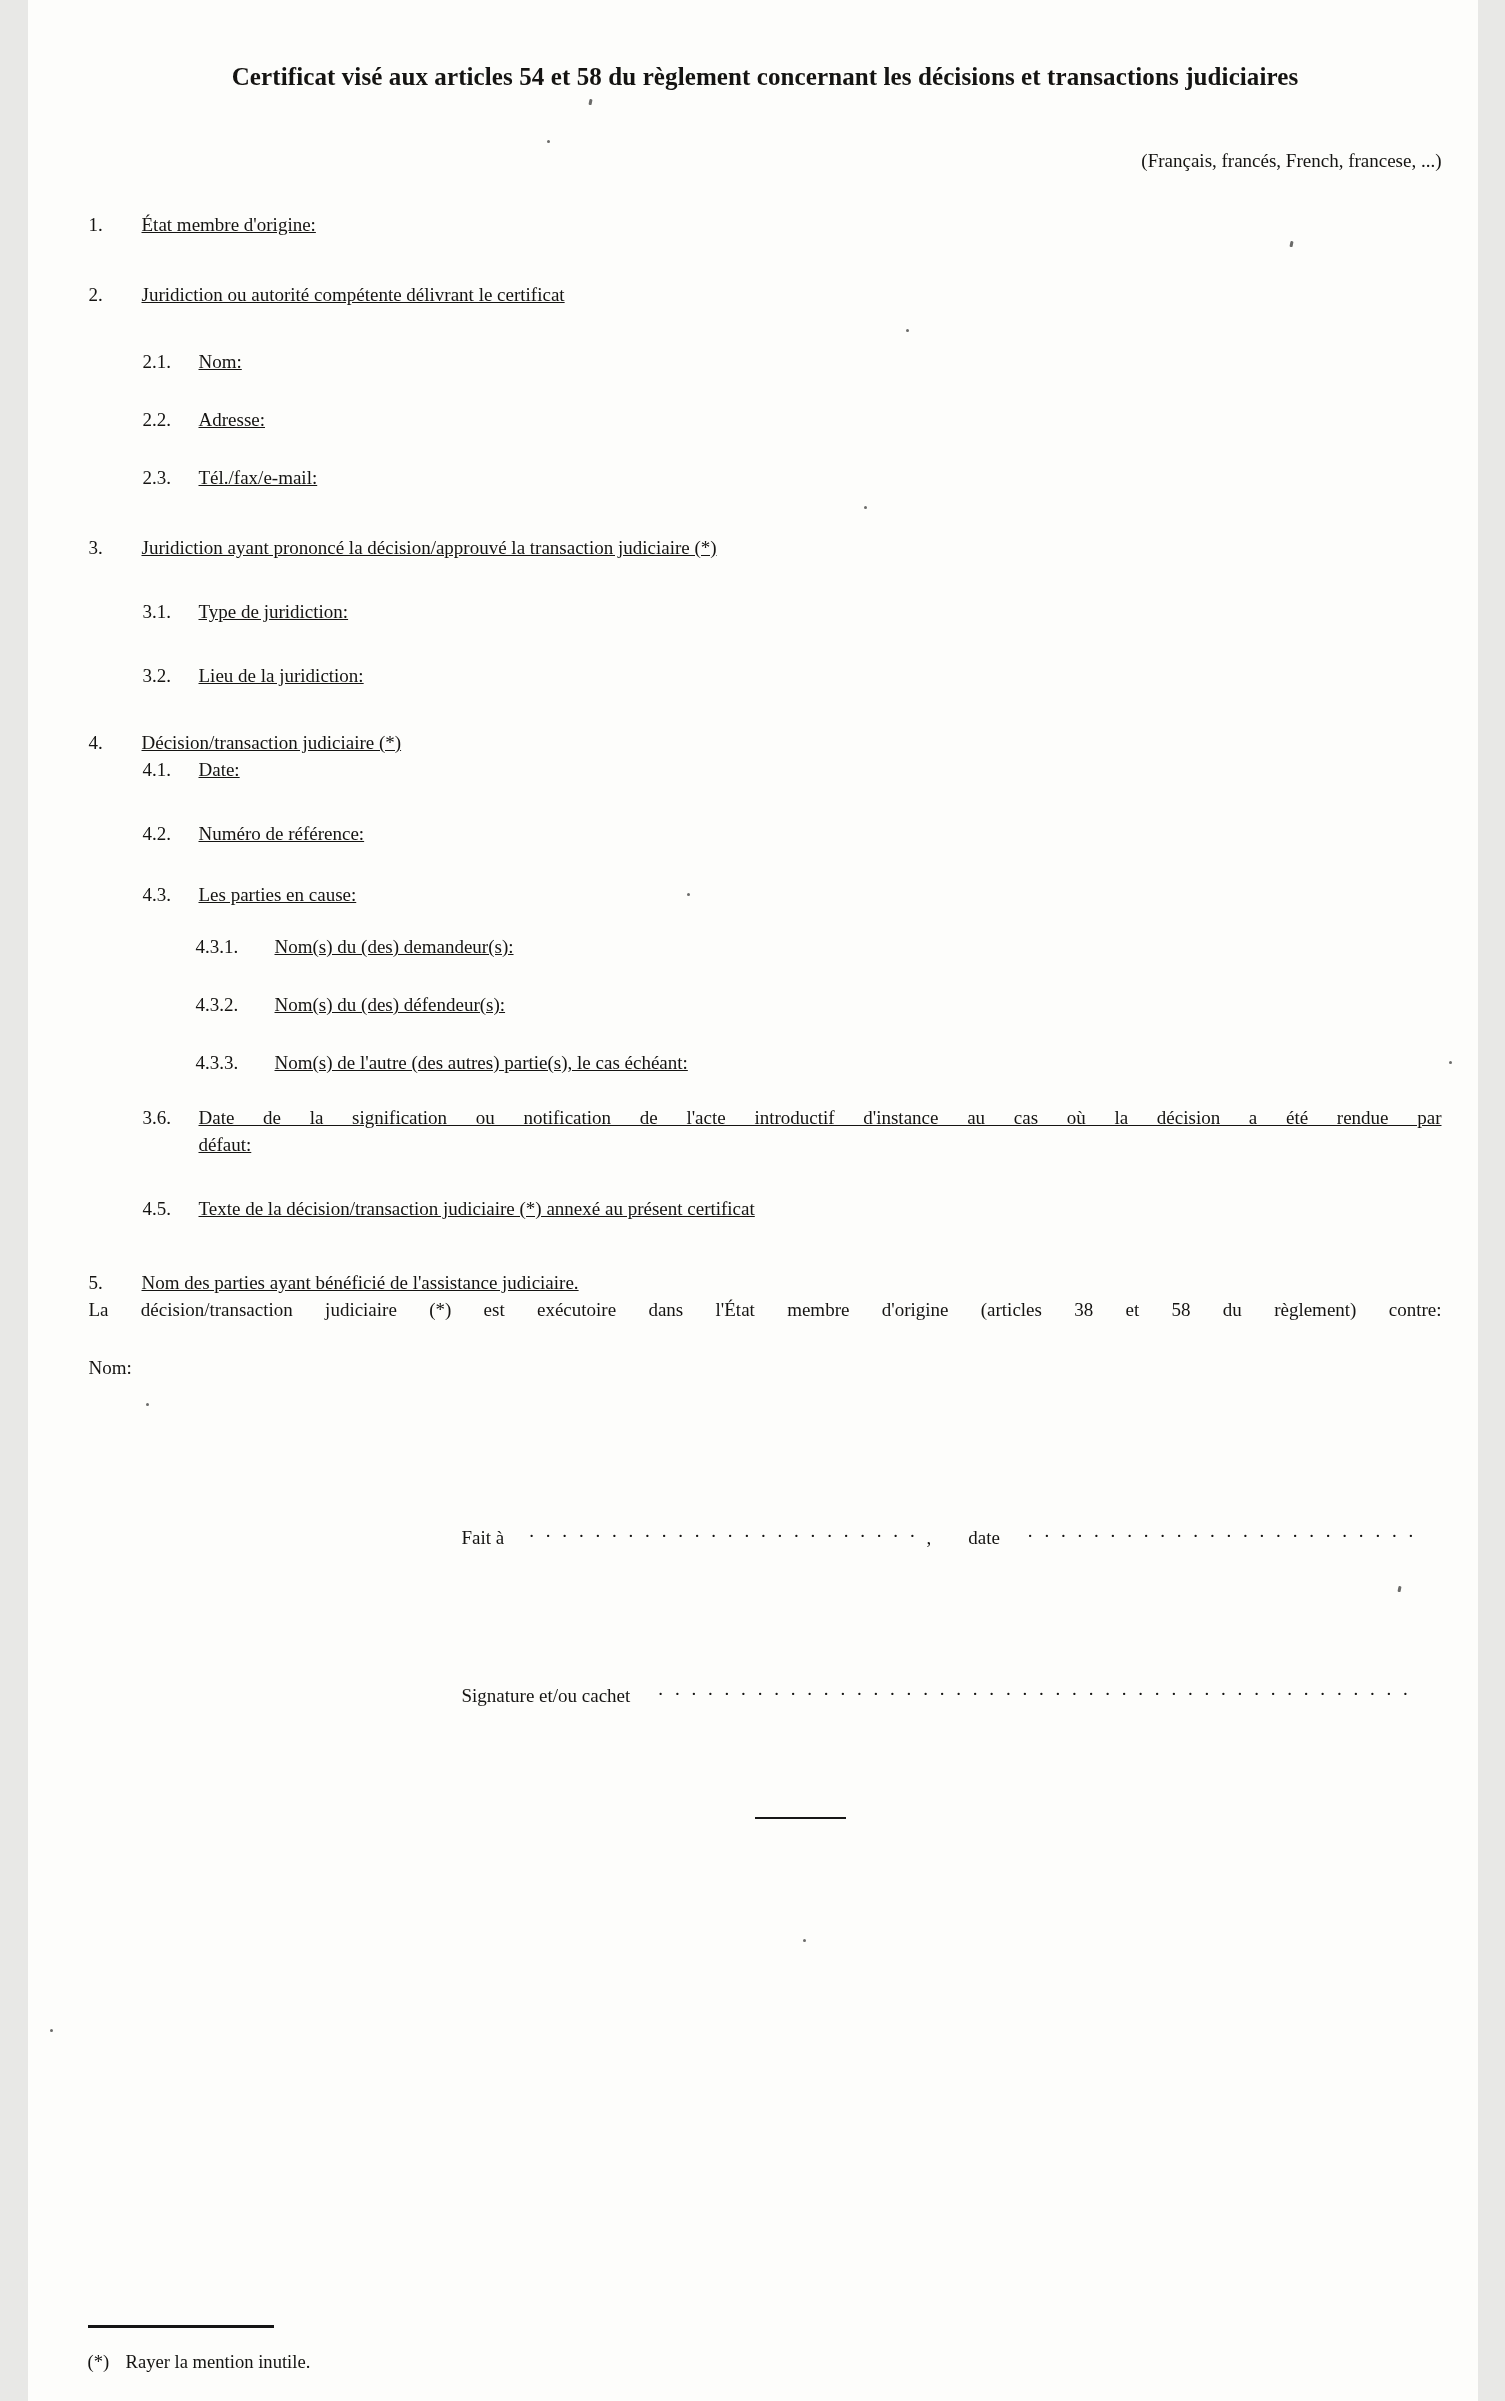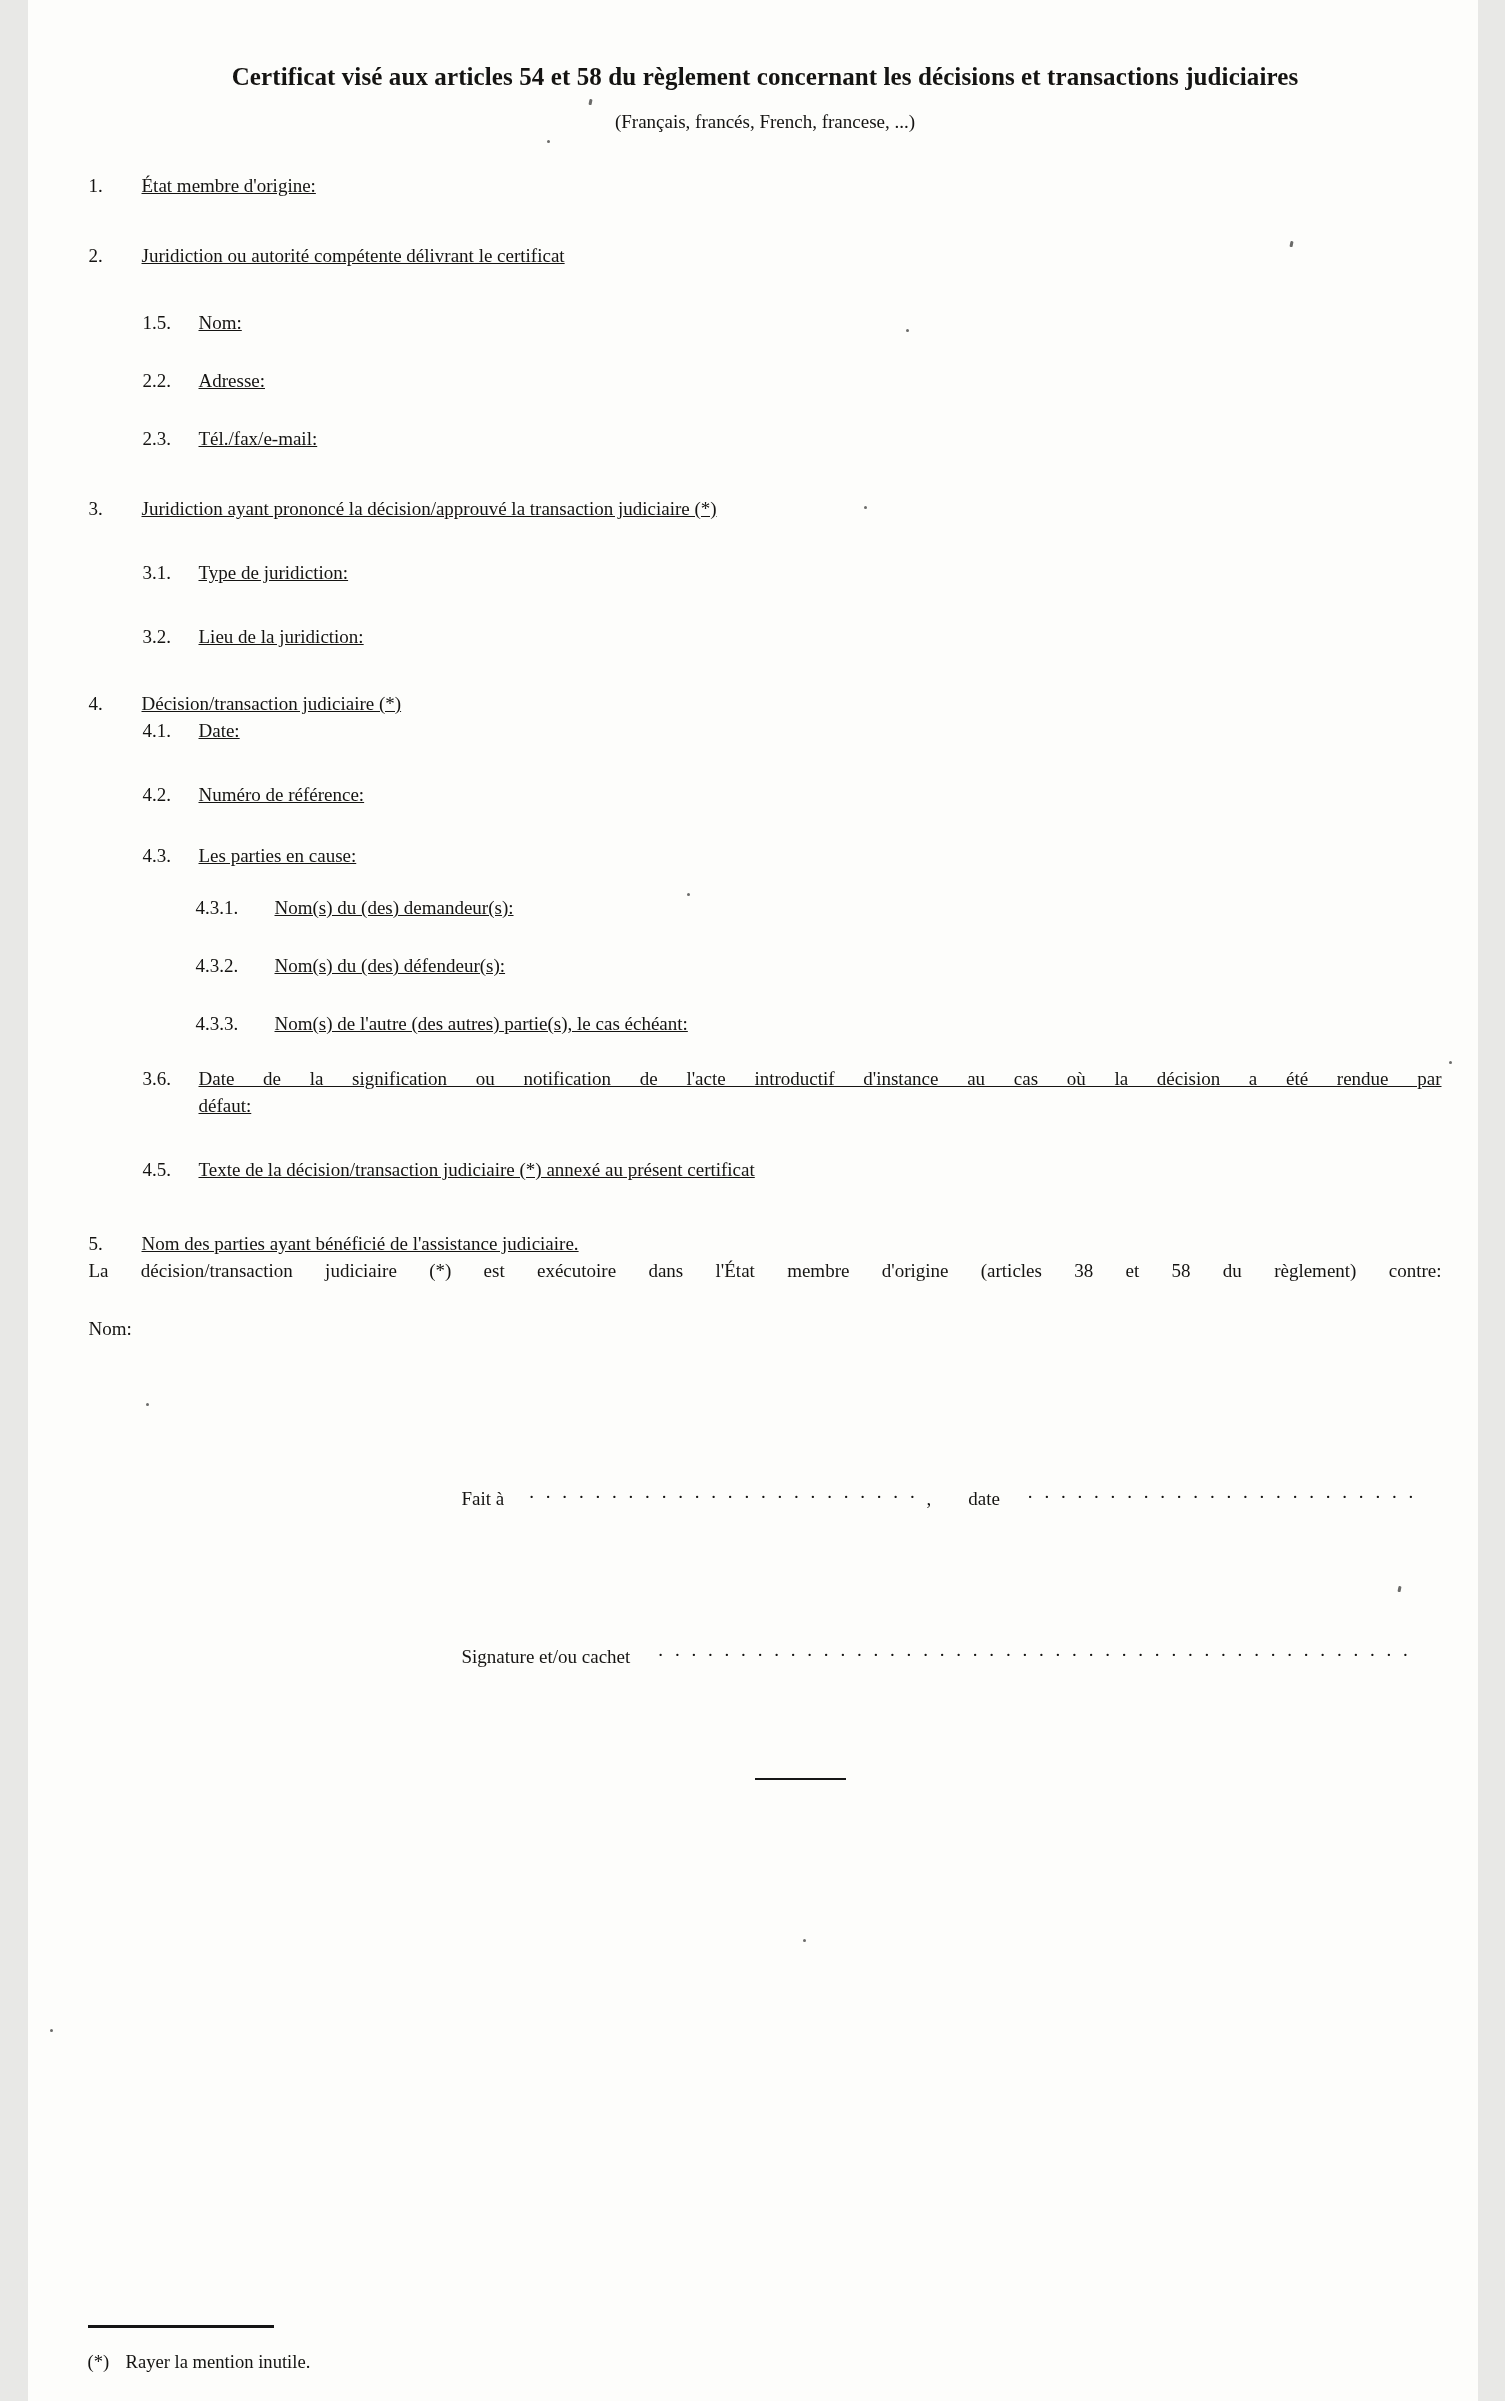--- a/index.html
+++ b/index.html
@@ -19,22 +19,22 @@
   }
   .doc-title {
     font-weight: bold;
     font-size: 25px;
     line-height: 30px;
     text-align: center;
     padding: 0 56px;
     letter-spacing: 0.1px;
   }
   .doc-subtitle {
-    text-align: center;
-    margin-top: 16px;
+    text-align: right;
+    margin-top: 55px;
   }
   .item { display: flex; align-items: baseline; }
   .item .num { flex: 0 0 auto; }
   .item .txt { flex: 1 1 auto; text-decoration: underline; }
   .lvl1 .num { width: 53px; }
   .lvl2 { margin-left: 54px; }
   .lvl2 .num { width: 56px; }
   .lvl3 { margin-left: 107px; }
   .lvl3 .num { width: 79px; }
   .justify-first .line1 { display: block; text-align: justify; text-align-last: justify; }
@@ -101,21 +101,21 @@
   <div>
     <div class="item lvl1" style="margin-top:37px">
       <span class="num">1.</span>
       <span class="txt">État membre d'origine:</span>
     </div>
     <div class="item lvl1" style="margin-top:43px">
       <span class="num">2.</span>
       <span class="txt">Juridiction ou autorité compétente délivrant le certificat</span>
     </div>
     <div class="item lvl2" style="margin-top:40px">
-      <span class="num">1.5.</span>
+      <span class="num">2.1.</span>
       <span class="txt">Nom:</span>
     </div>
     <div class="item lvl2" style="margin-top:31px">
       <span class="num">2.2.</span>
       <span class="txt">Adresse:</span>
     </div>
     <div class="item lvl2" style="margin-top:31px">
       <span class="num">2.3.</span>
       <span class="txt">Tél./fax/e-mail:</span>
     </div>

